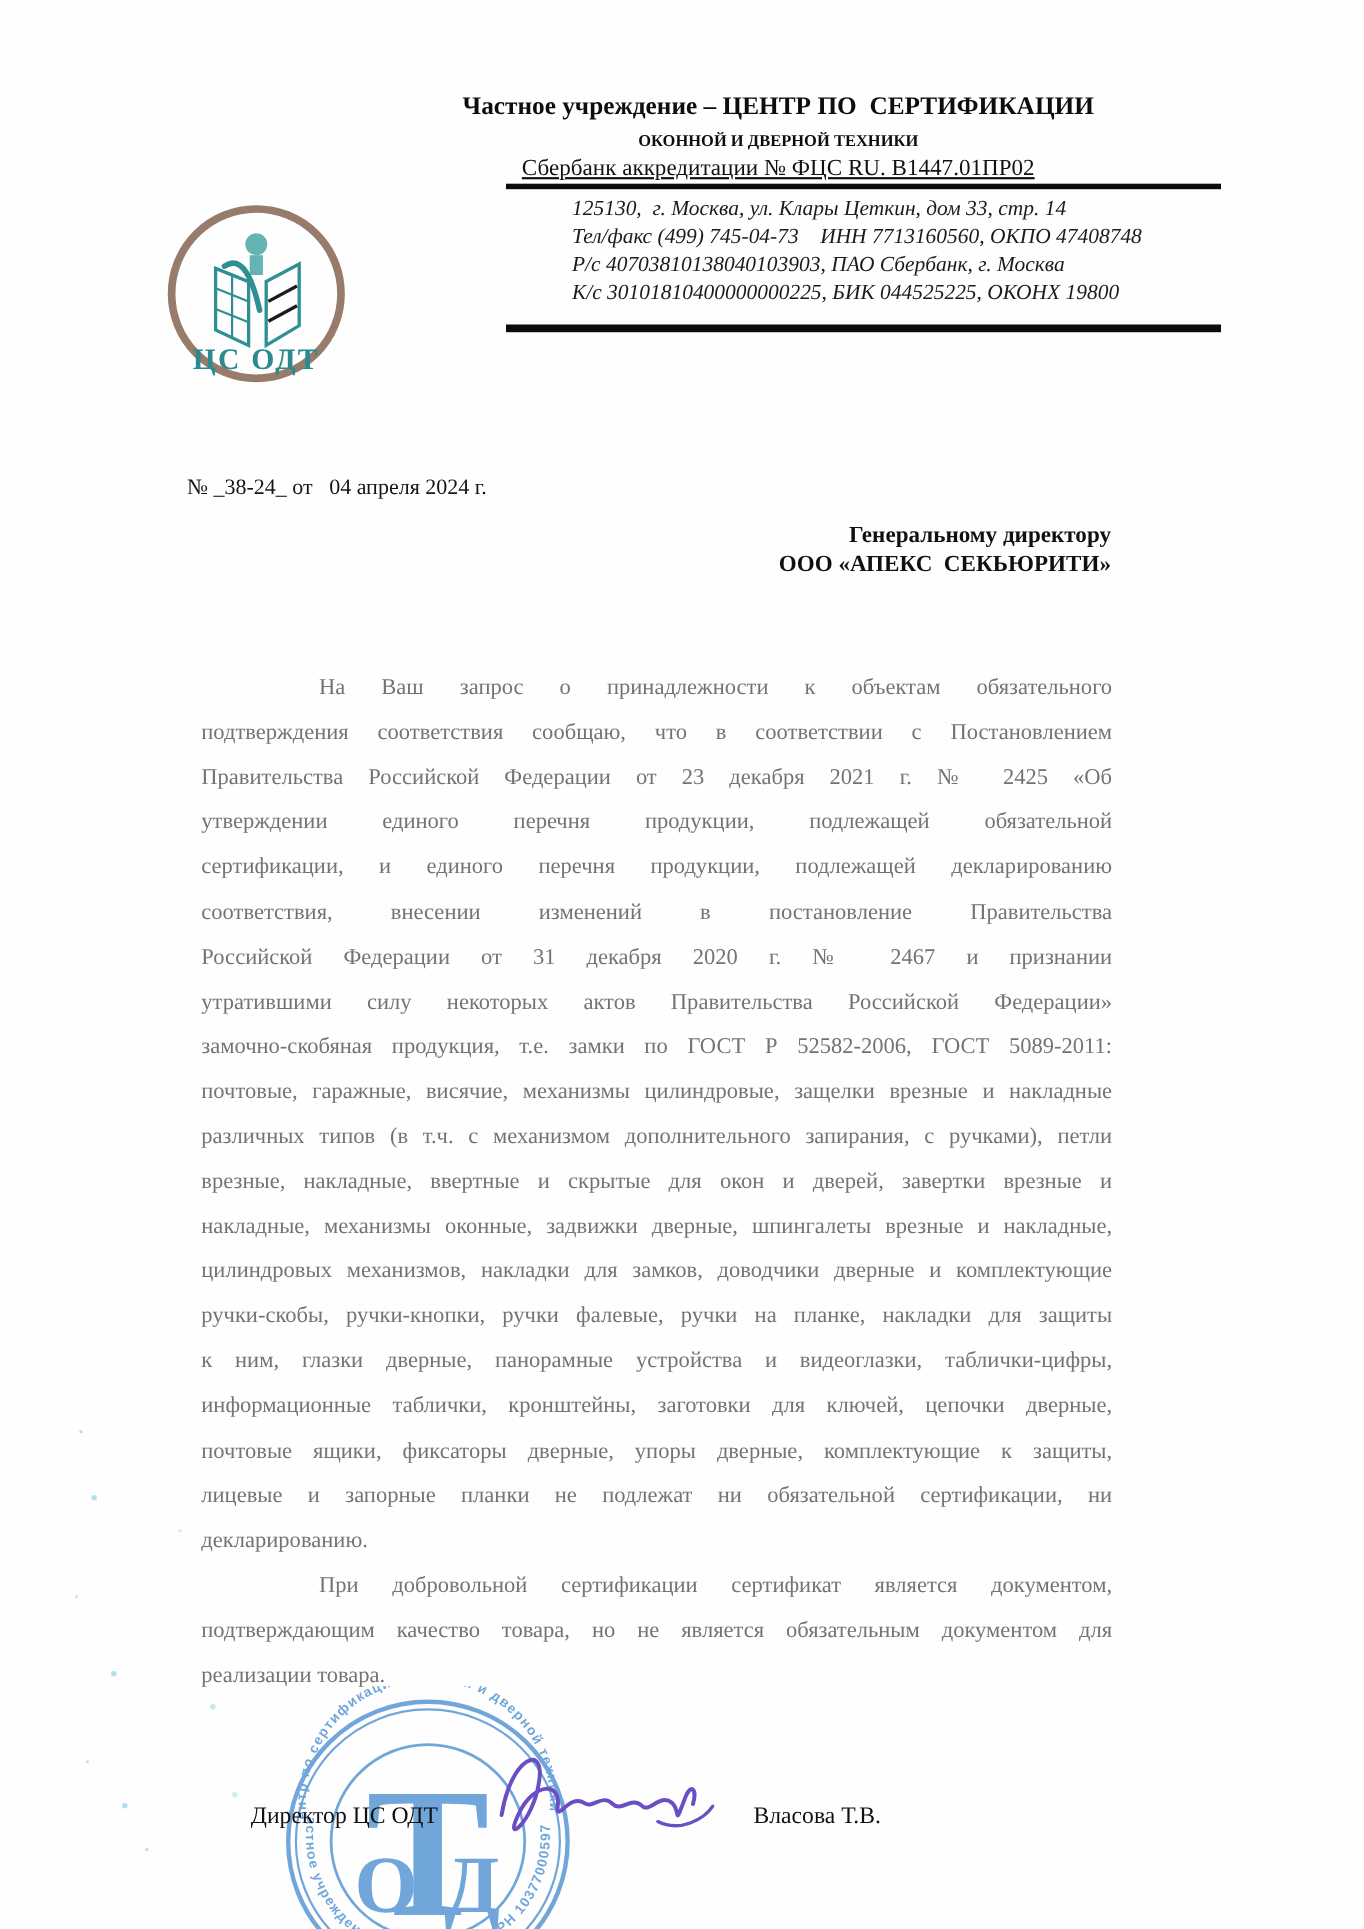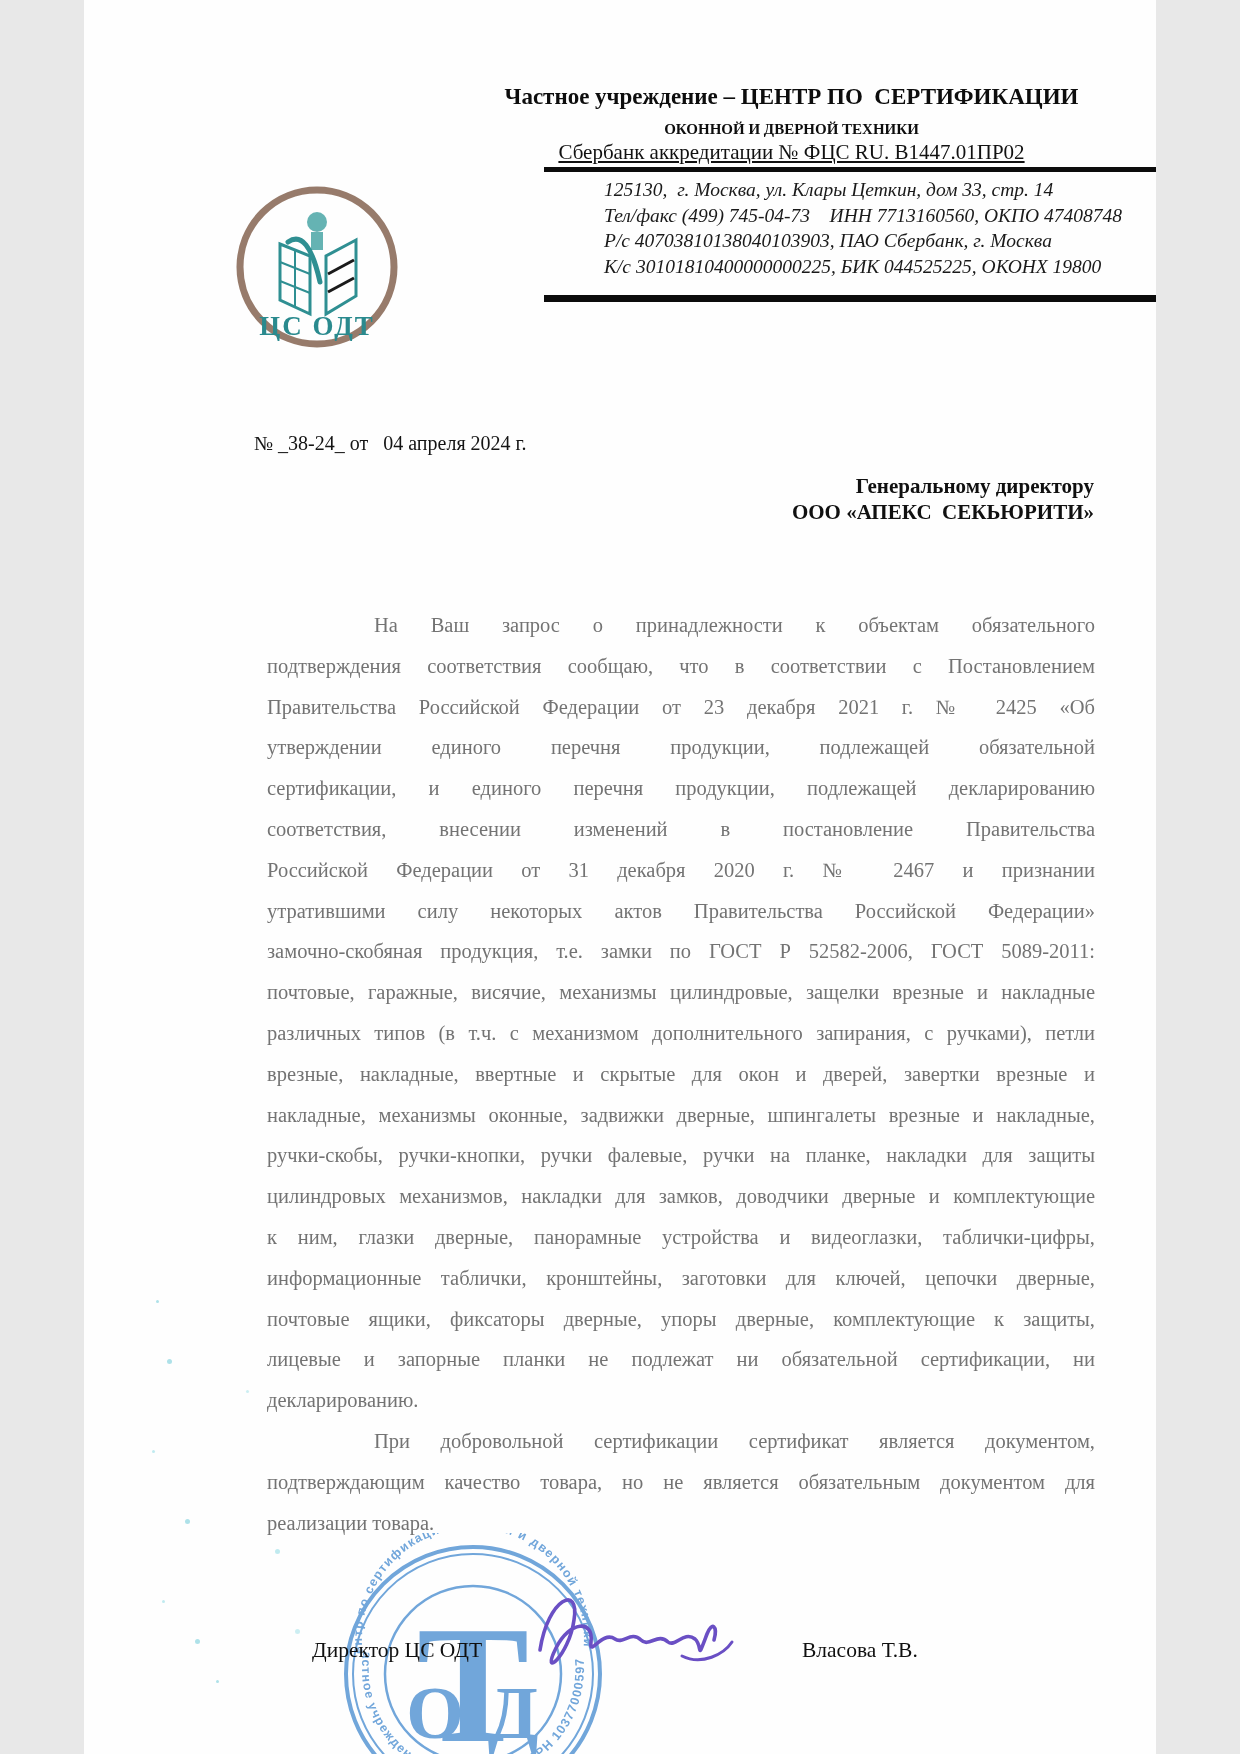--- a/index.html
+++ b/index.html
@@ -1,18 +1,18 @@
 <!DOCTYPE html>
 <html><head>
 <meta charset="utf-8">
 <style>
   html,body{margin:0;padding:0;background:#e8e8e8;}
   #page{
     position:relative;
-    width:1072px;height:1754px;
+    width:1240px;height:1754px;
     margin:0 auto;
     background:#fefefe;
     overflow:hidden;
     font-family:"Liberation Serif", serif;
     color:#151515;
   }
   
   .org-title{
     position:absolute;left:395px;top:82px;width:625px;
     text-align:center;font-weight:700;font-size:23px;line-height:30px;
@@ -56,21 +56,21 @@
   #para1{top:605px;}
   #para2{top:1421px;}
   .bodytext .line{
     height:40.8px;line-height:40.8px;
     text-align:justify;text-align-last:justify;
   }
   .bodytext .line.last{text-align-last:left;}
   .bodytext .line.first{padding-left:107px;}
   
   .sig-title{position:absolute;left:228px;top:1638px;font-size:21.5px;color:#101010;z-index:3;}
-  .sig-name{position:absolute;left:685px;top:1638px;font-size:21.5px;color:#101010;z-index:3;margin-left:33px;}
+  .sig-name{position:absolute;left:685px;top:1638px;font-size:21.5px;color:#101010;z-index:3;}
   #stamp{position:absolute;left:248px;top:1533px;width:282px;height:282px;z-index:1;opacity:.88;}
   #signature-svg{position:absolute;left:438px;top:1568px;width:230px;height:130px;z-index:4;}
   
   .speck{
     position:absolute;left:72px;top:1300px;width:3px;height:3px;border-radius:50%;
     background:#6ecbd8;opacity:.55;
     box-shadow: 12px 60px 0 1px #6ecbd8, -4px 150px 0 0 #8edbe4, 30px 220px 0 1px #6ecbd8,
       6px 300px 0 0 #8edbe4, 40px 340px 0 1px #6ecbd8, 90px 90px 0 0 #a5e2e9,
       120px 250px 0 1px #8edbe4, 60px 380px 0 0 #6ecbd8, 140px 330px 0 1px #a5e2e9;
   }
@@ -125,22 +125,22 @@
       <div class="line">утверждении единого перечня продукции, подлежащей обязательной</div>
       <div class="line">сертификации, и единого перечня продукции, подлежащей декларированию</div>
       <div class="line">соответствия, внесении изменений в постановление Правительства</div>
       <div class="line">Российской Федерации от 31 декабря 2020 г. № 2467 и признании</div>
       <div class="line">утратившими силу некоторых актов Правительства Российской Федерации»</div>
       <div class="line">замочно-скобяная продукция, т.е. замки по ГОСТ Р 52582-2006, ГОСТ 5089-2011:</div>
       <div class="line">почтовые, гаражные, висячие, механизмы цилиндровые, защелки врезные и накладные</div>
       <div class="line">различных типов (в т.ч. с механизмом дополнительного запирания, с ручками), петли</div>
       <div class="line">врезные, накладные, ввертные и скрытые для окон и дверей, завертки врезные и</div>
       <div class="line">накладные, механизмы оконные, задвижки дверные, шпингалеты врезные и накладные,</div>
+      <div class="line">цилиндровых механизмов, накладки для замков, доводчики дверные и комплектующие</div>
       <div class="line">ручки-скобы, ручки-кнопки, ручки фалевые, ручки на планке, накладки для защиты</div>
-      <div class="line">цилиндровых механизмов, накладки для замков, доводчики дверные и комплектующие</div>
       <div class="line">к ним, глазки дверные, панорамные устройства и видеоглазки, таблички-цифры,</div>
       <div class="line">информационные таблички, кронштейны, заготовки для ключей, цепочки дверные,</div>
       <div class="line">почтовые ящики, фиксаторы дверные, упоры дверные, комплектующие к защиты,</div>
       <div class="line">лицевые и запорные планки не подлежат ни обязательной сертификации, ни</div>
       <div class="line last">декларированию.</div>
     </div>
   <div class="bodytext" id="para2">
       <div class="line first">При добровольной сертификации сертификат является документом,</div>
       <div class="line">подтверждающим качество товара, но не является обязательным документом для</div>
       <div class="line last">реализации товара.</div>

